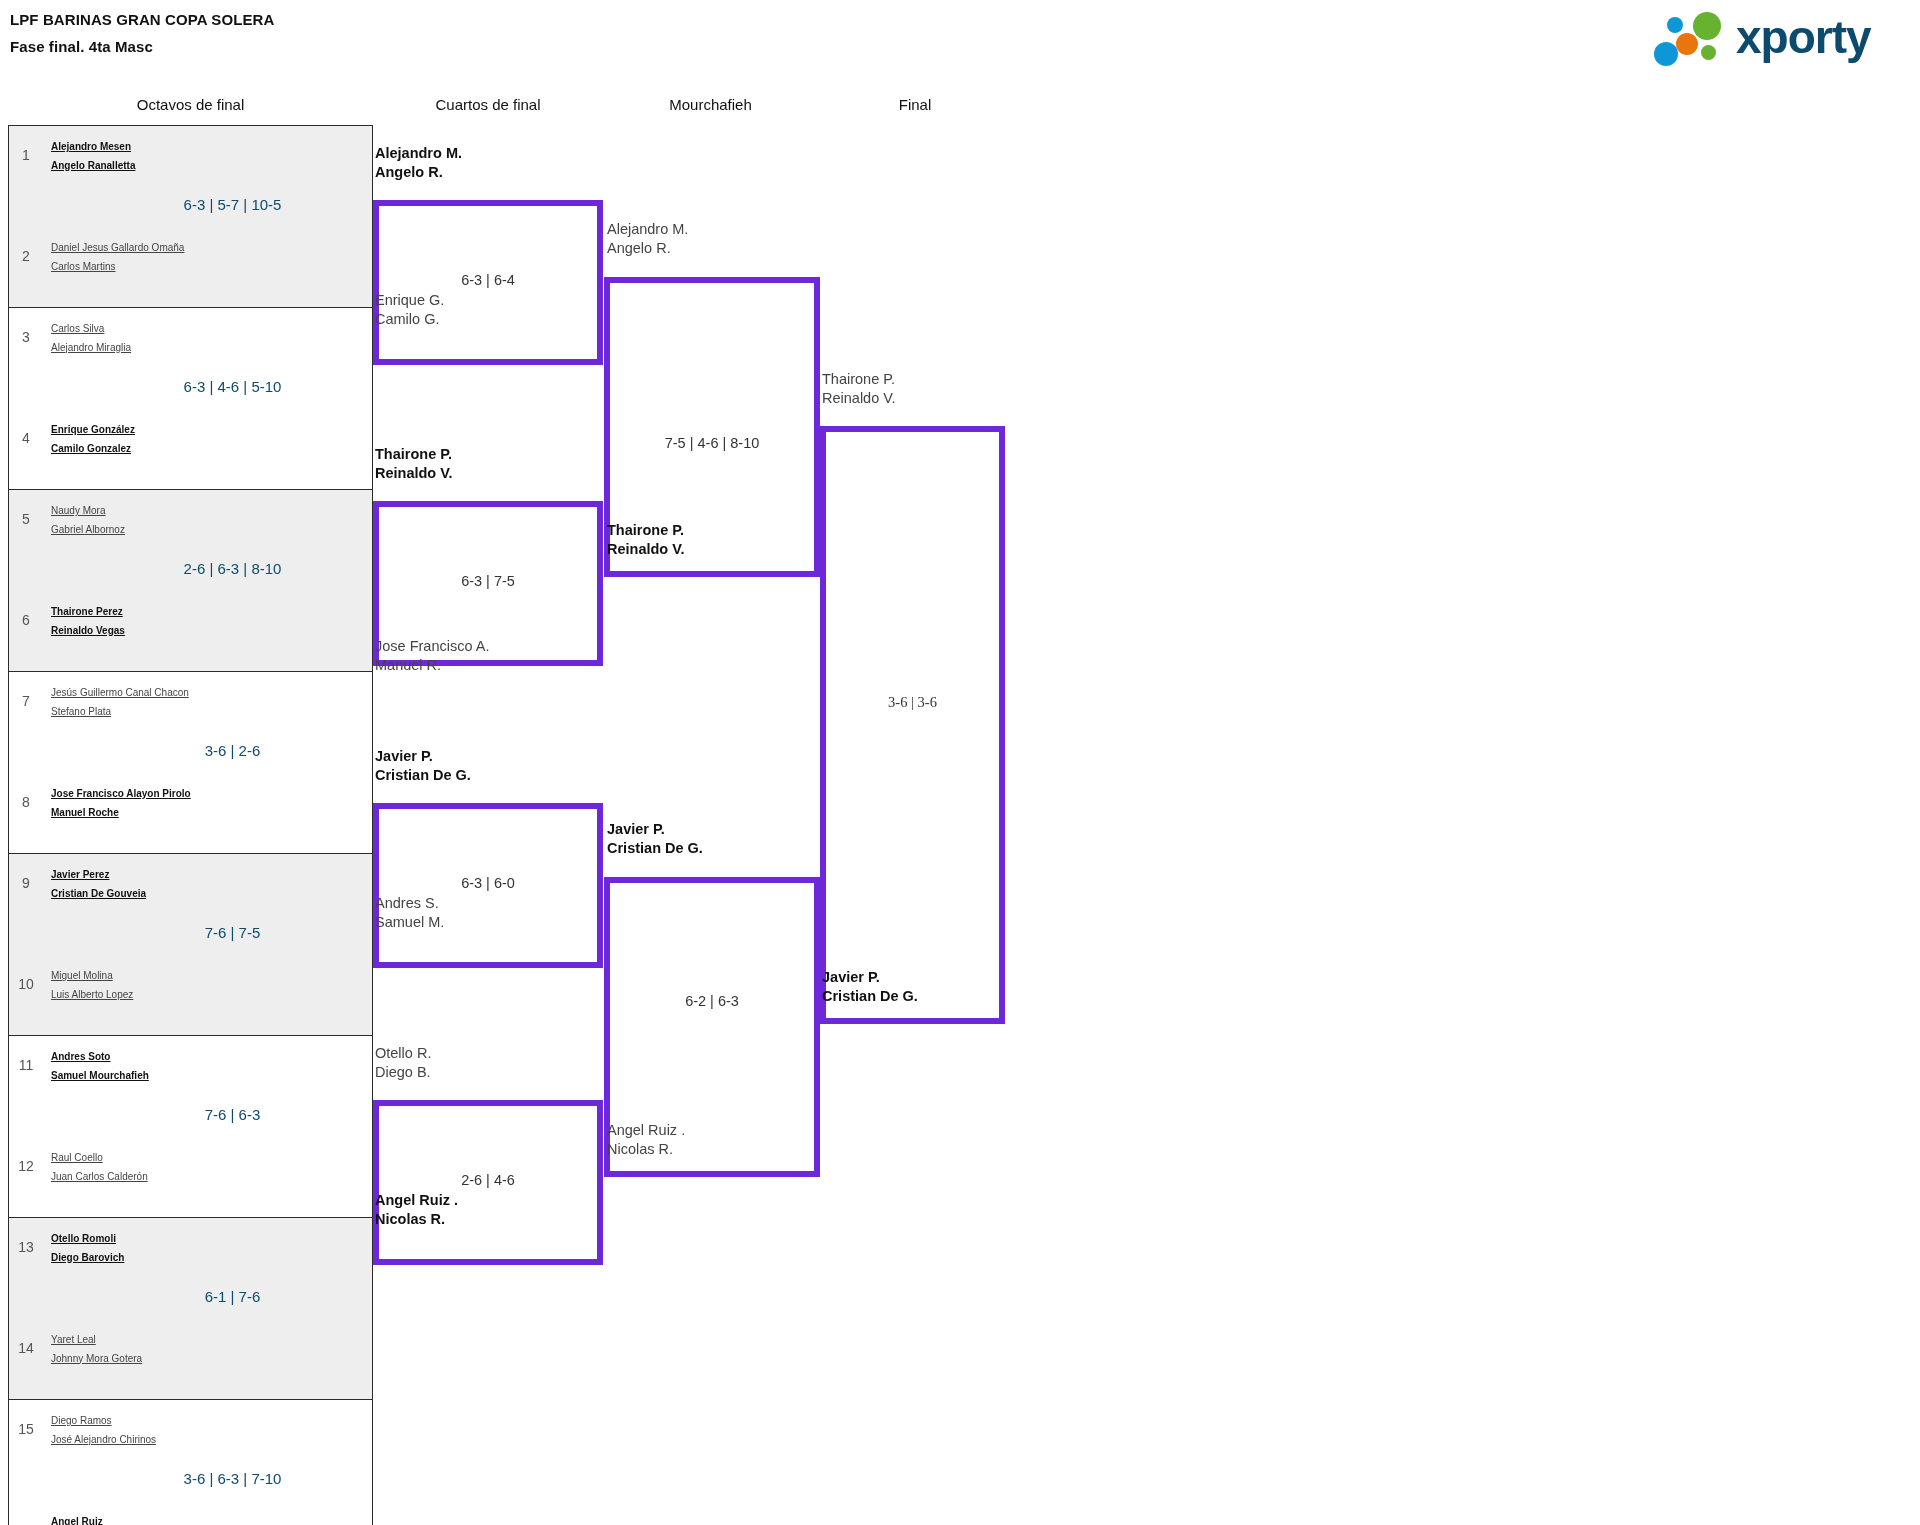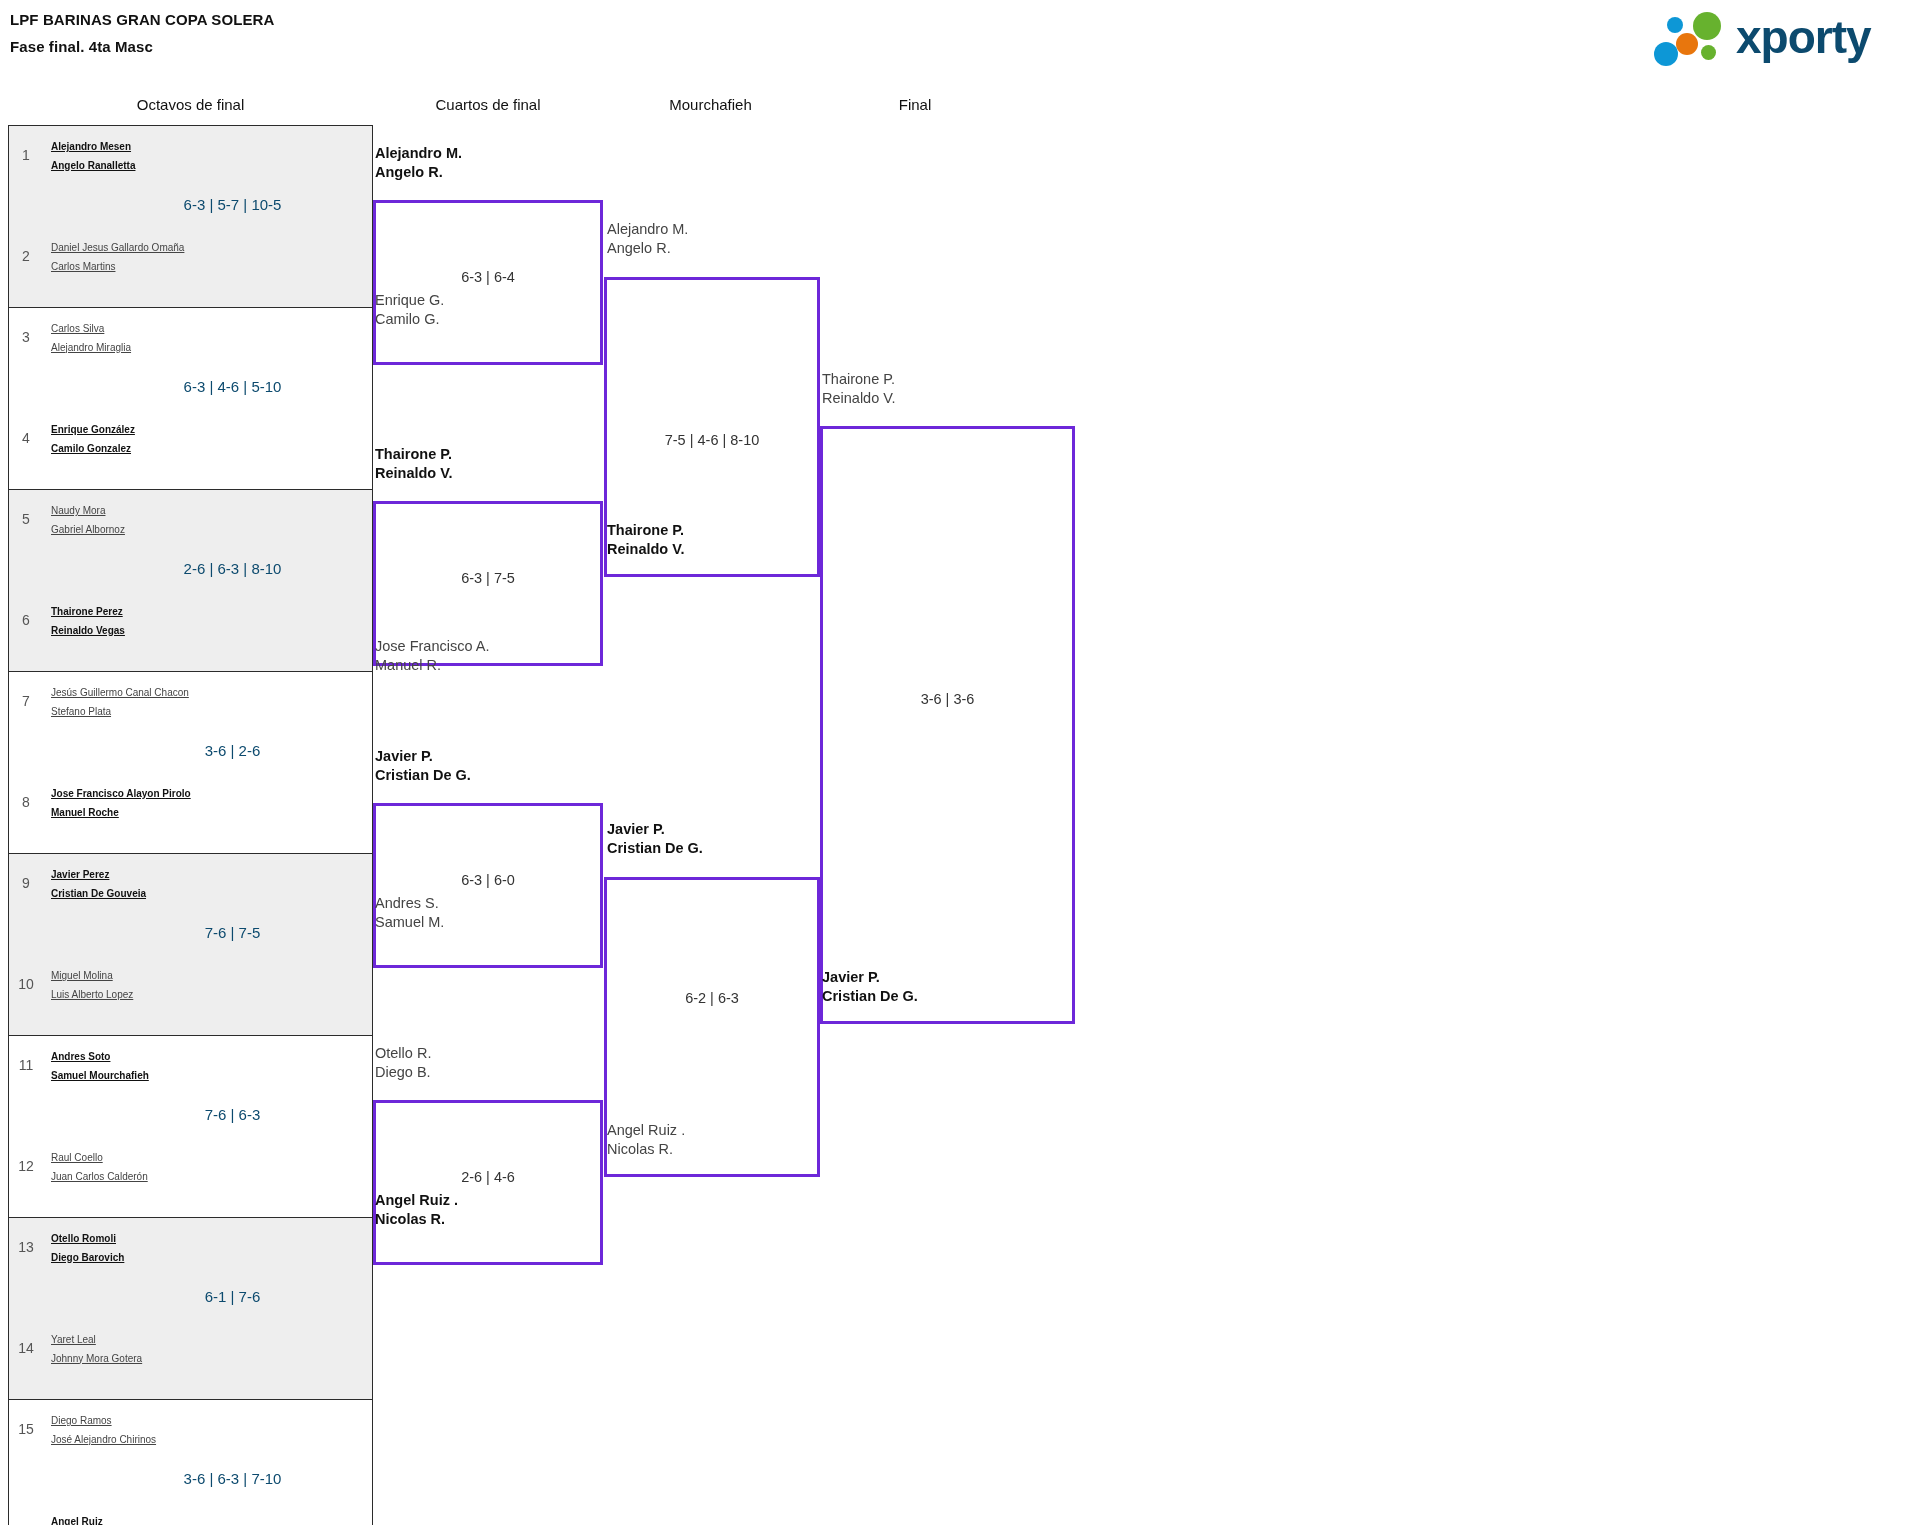--- a/index.html
+++ b/index.html
@@ -103,21 +103,21 @@
     text-align: center;
     font-size: 15px;
     color: #0c4a6e;
     padding-left: 84px;
   }
 
   
   .conn {
     position: absolute;
     box-sizing: border-box;
-    border: 3px solid #6d28d9;
+    border: 6px solid #6d28d9;
   }
   .conn .score {
     position: absolute;
     left: 0; right: 0;
     text-align: center;
     font-size: 14.5px;
     color: #333333;
   }
 
   .team-lbl {
@@ -337,19 +337,19 @@
 </div>
 <div class="team-lbl" style="left:607px; top:1121px;">
   <div class="ln">Angel Ruiz .</div>
   <div class="ln">Nicolas R.</div>
 </div>
 
 <div class="team-lbl" style="left:822px; top:370px;">
   <div class="ln">Thairone P.</div>
   <div class="ln">Reinaldo V.</div>
 </div>
-<div class="conn" style="left:820px; top:426px; width:255px; height:598px;">
+<div class="conn" style="left:820px; top:426px; width:185px; height:598px;font-family:Liberation Serif, serif;">
   <div class="score" style="top:262px;">3-6 | 3-6</div>
 </div>
 <div class="team-lbl winner" style="left:822px; top:968px;">
   <div class="ln">Javier P.</div>
   <div class="ln">Cristian De G.</div>
 </div>
 
 </body></html>

